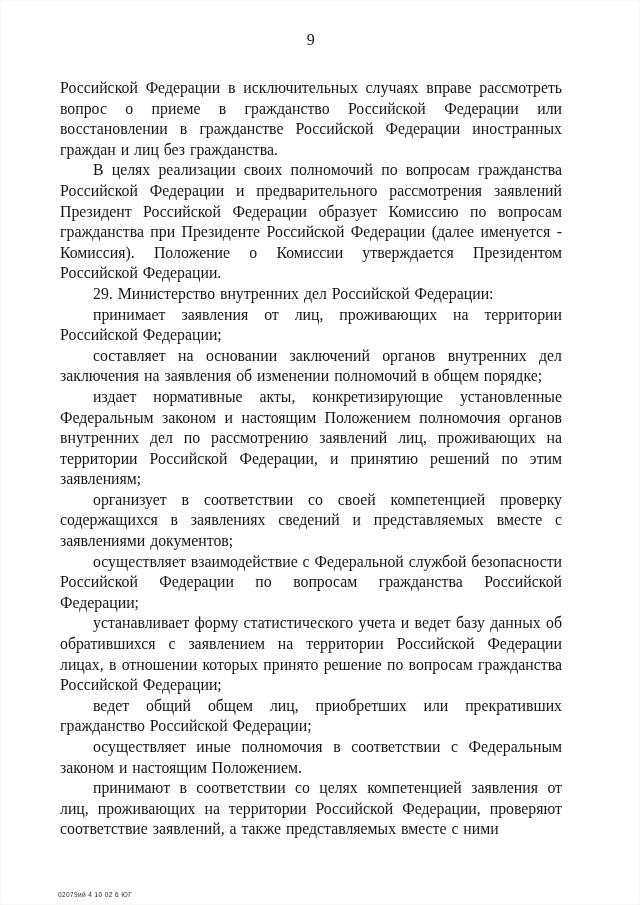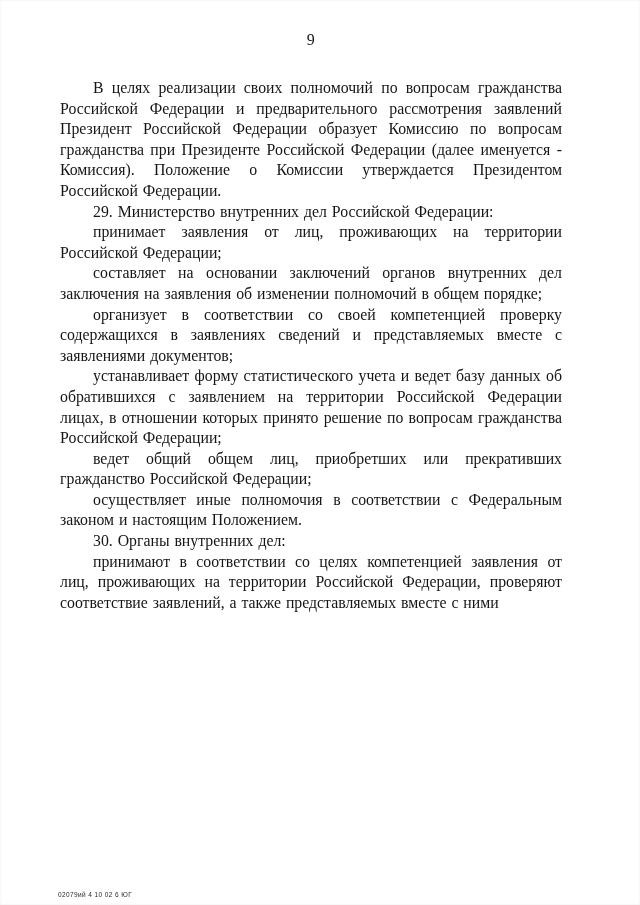--- a/index.html
+++ b/index.html
@@ -54,26 +54,28 @@
     letter-spacing: 0.4px;
   }
 </style>
 </head>
 <body>
 
 <div class="page">
   <div class="page-number">9</div>
 
   <div class="doc-body">
+      <p class="para">Российской Федерации в исключительных случаях вправе рассмотреть вопрос о приеме в гражданство Российской Федерации или восстановлении в гражданстве Российской Федерации иностранных граждан и лиц без гражданства.</p>
       <p class="para indent">В целях реализации своих полномочий по вопросам гражданства Российской Федерации и предварительного рассмотрения заявлений Президент Российской Федерации образует Комиссию по вопросам гражданства при Президенте Российской Федерации (далее именуется - Комиссия). Положение о Комиссии утверждается Президентом Российской Федерации.</p>
       <p class="para indent">29. Министерство внутренних дел Российской Федерации:</p>
       <p class="para indent">принимает заявления от лиц, проживающих на территории Российской Федерации;</p>
       <p class="para indent">составляет на основании заключений органов внутренних дел заключения на заявления об изменении полномочий в общем порядке;</p>
+      <p class="para indent">издает нормативные акты, конкретизирующие установленные Федеральным законом и настоящим Положением полномочия органов внутренних дел по рассмотрению заявлений лиц, проживающих на территории Российской Федерации, и принятию решений по этим заявлениям;</p>
       <p class="para indent">организует в соответствии со своей компетенцией проверку содержащихся в заявлениях сведений и представляемых вместе с заявлениями документов;</p>
+      <p class="para indent">осуществляет взаимодействие с Федеральной службой безопасности Российской Федерации по вопросам гражданства Российской Федерации;</p>
       <p class="para indent">устанавливает форму статистического учета и ведет базу данных об обратившихся с заявлением на территории Российской Федерации лицах, в отношении которых принято решение по вопросам гражданства Российской Федерации;</p>
       <p class="para indent">ведет общий общем лиц, приобретших или прекративших гражданство Российской Федерации;</p>
       <p class="para indent">осуществляет иные полномочия в соответствии с Федеральным законом и настоящим Положением.</p>
-      <p class="para indent">30. Органы внутренних дел:</p>
       <p class="para indent">принимают в соответствии со целях компетенцией заявления от лиц, проживающих на территории Российской Федерации, проверяют соответствие заявлений, а также представляемых вместе с ними</p>
     </div>
 
   <div class="footer-mark">02079ий 4 10 02 6 ЮГ</div>
 </div>
 
 </body></html>

